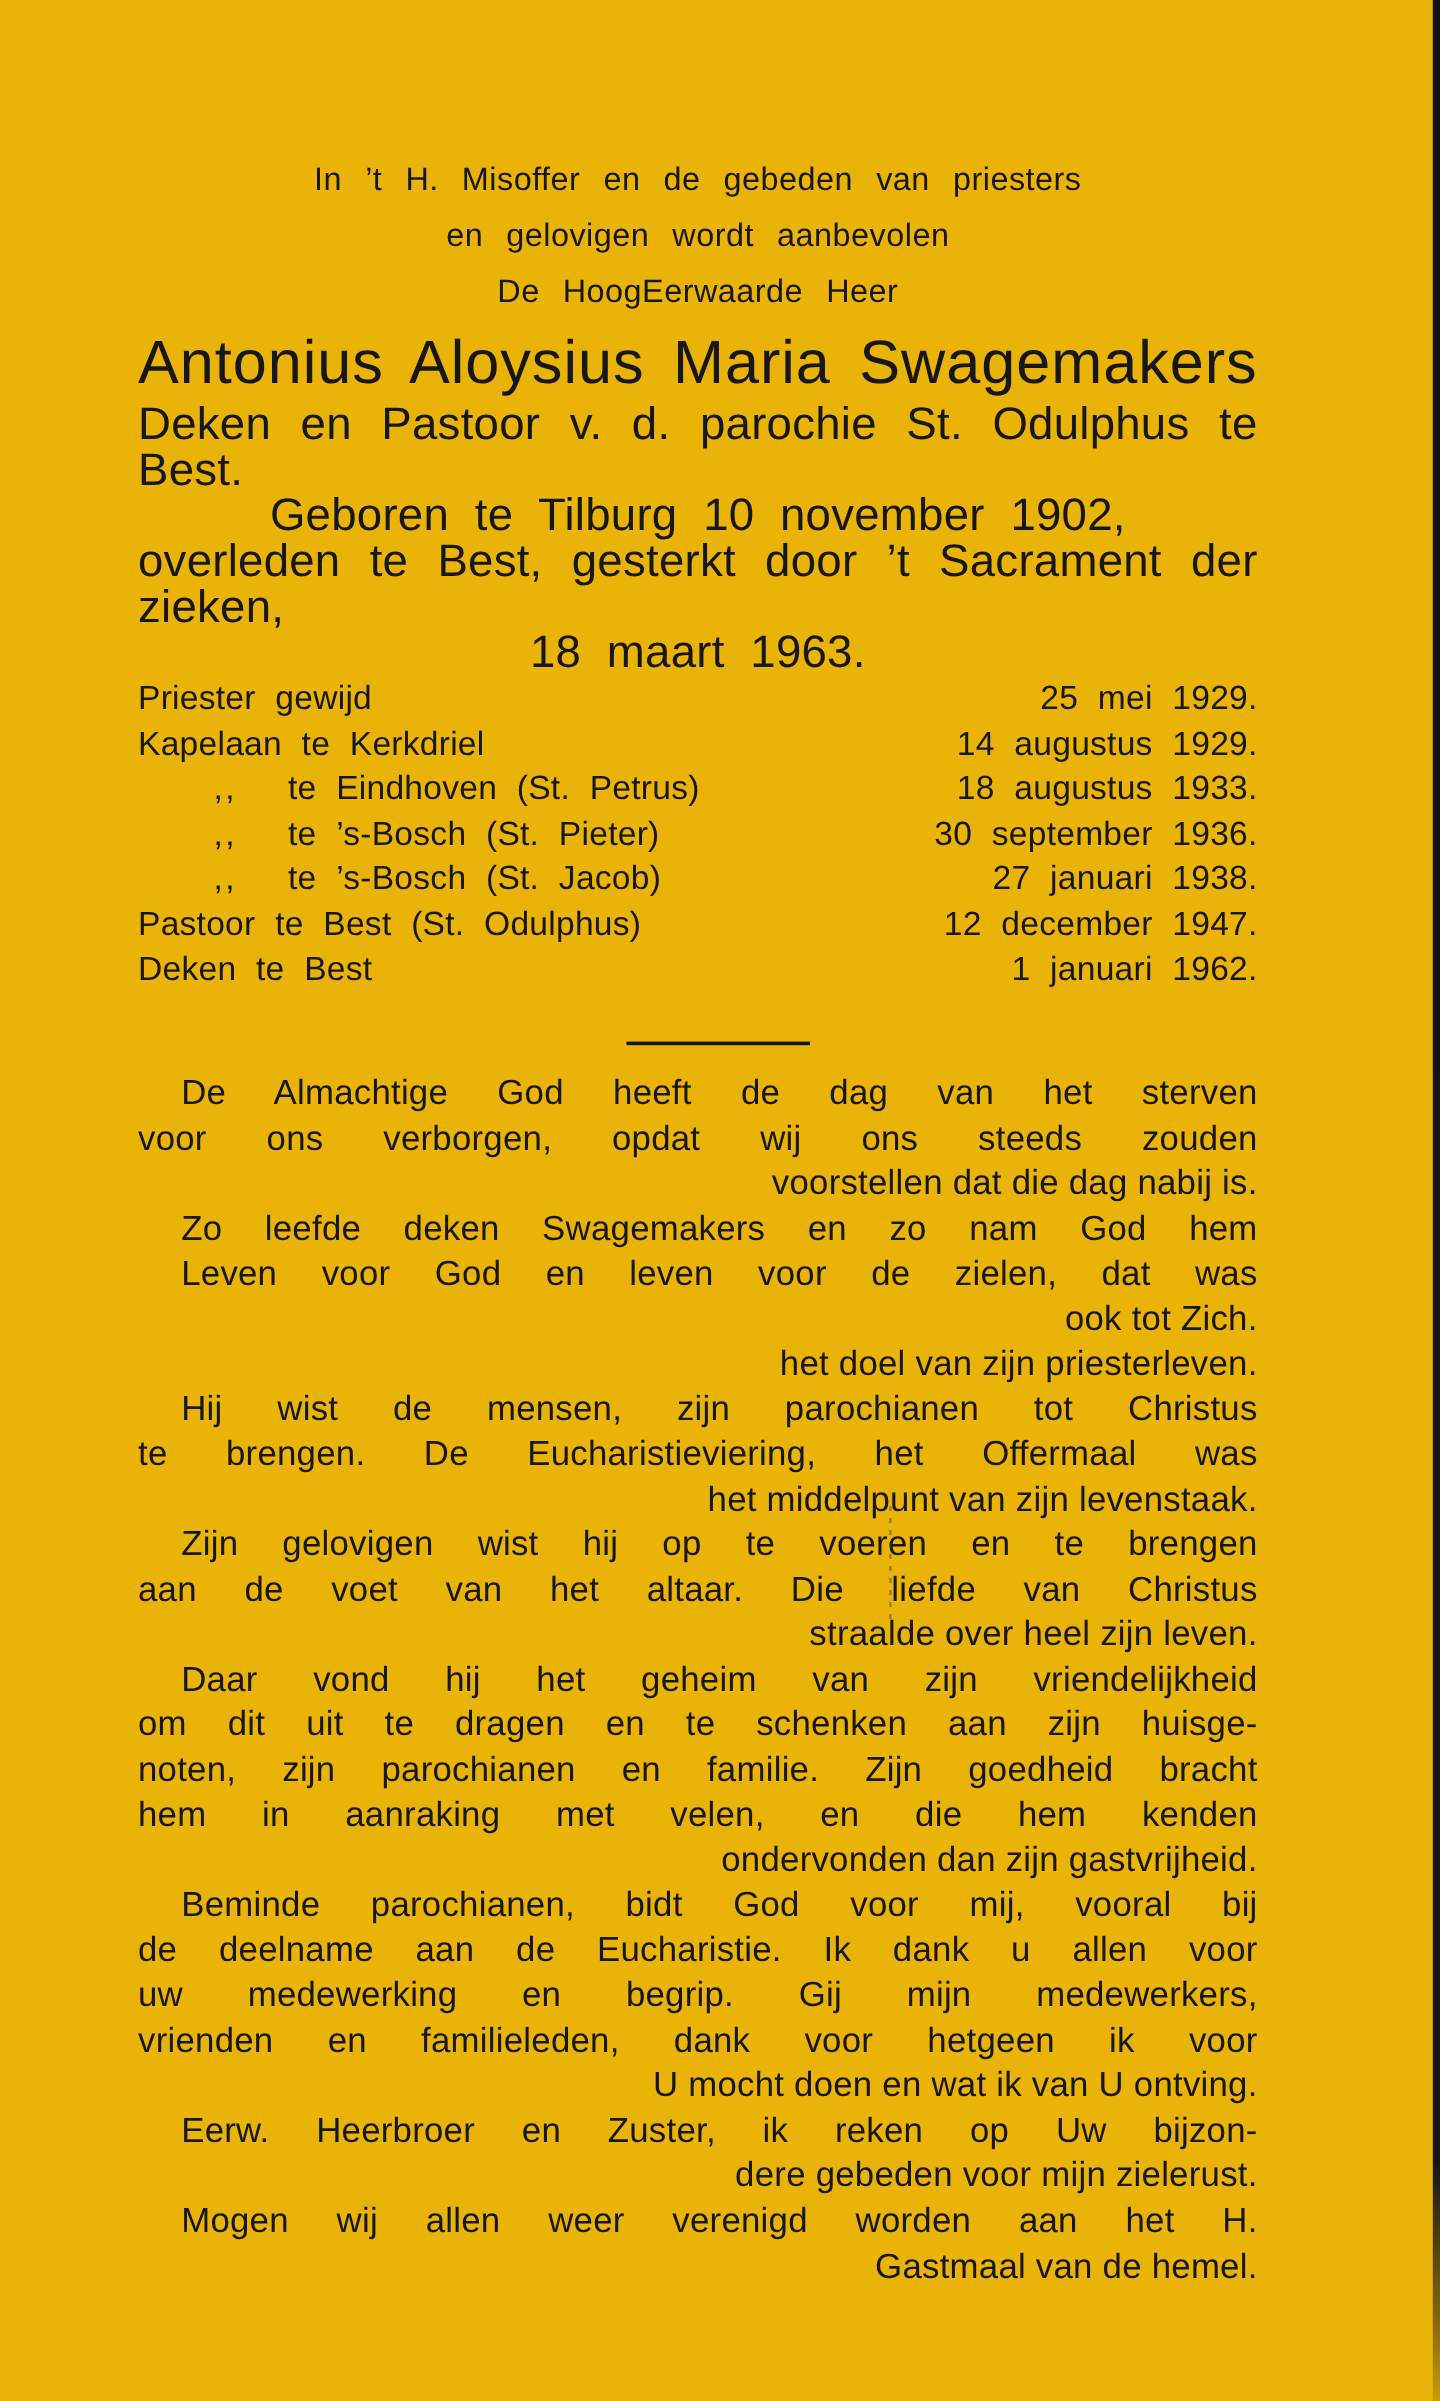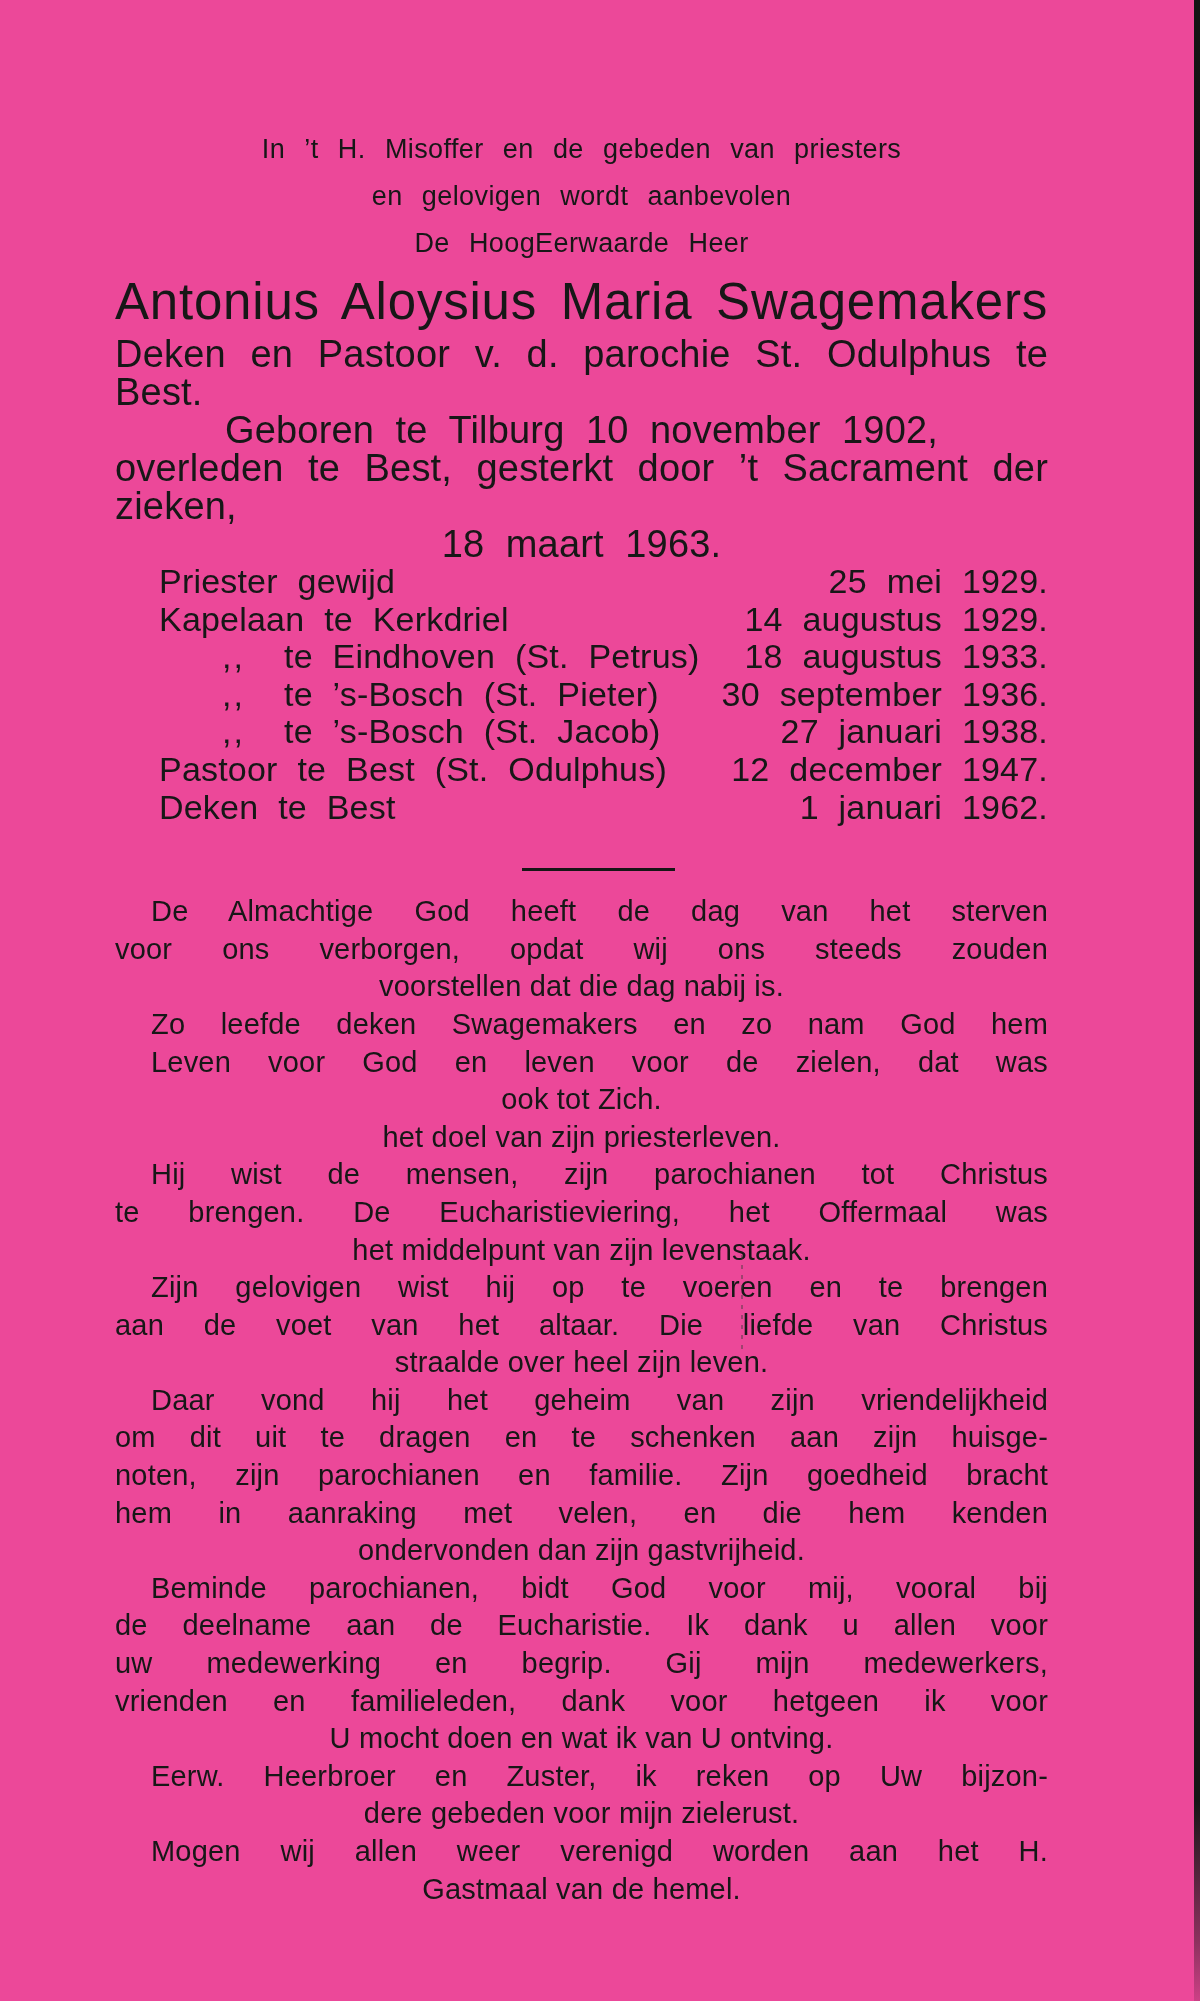--- a/index.html
+++ b/index.html
@@ -47,25 +47,24 @@
     margin-top: 6px;
     font-size: 38px;
     line-height: 38px;
     word-spacing: 0.28em;
     letter-spacing: 0.2px;
   }
   .jlast { text-align: justify; text-align-last: justify; }
   .centered { text-align: center; }
   
   .career-block {
-    font-size: 34px;
+    font-size: 28px;
     line-height: 37.6px;
     word-spacing: 0.3em;
     letter-spacing: 0.2px;
-    margin-left: 44px;
   }
   .crow {
     display: flex;
     justify-content: space-between;
     align-items: baseline;
   }
   .crow .dleft { flex: 1 1 auto; }
   .crow .dright { flex: 0 0 auto; text-align: right; }
   .ditto-mark {
     display: inline-block;
@@ -87,21 +86,21 @@
     font-size: 29px;
     line-height: 37.6px;
     letter-spacing: 0.2px;
   }
   .bline {
     text-align: justify;
     text-align-last: justify;
     min-height: 37.6px;
     white-space: nowrap0;
   }
-  .bline.lastline { text-align: center; text-align-last: auto; }
+  .bline.lastline { text-align: right; text-align-last: auto; }
   .bline.firstline { text-indent: 36px; }
   
   .edge-strip {
     position: absolute;
     top: 0;
     right: 0;
     width: 6px;
     height: 100%;
     background: linear-gradient(
       to bottom,
@@ -121,21 +120,21 @@
     background: repeating-linear-gradient(
       to bottom,
       #3c3c3c 0px, #3c3c3c 4px,
       transparent 4px, transparent 10px
     );
   }
 </style>
 </head>
 <body>
 
-<div class="page" style="background: #ec4899; color: rgb(23, 23, 23);">
+<div class="page" style="background: #eab308; color: rgb(23, 23, 23);">
   <div class="content">
 
     <div class="header-block">
       <div>In ’t H. Misoffer en de gebeden van priesters</div>
       <div>en gelovigen wordt aanbevolen</div>
       <div>De HoogEerwaarde Heer</div>
     </div>
 
     <div class="name-line">Antonius Aloysius Maria Swagemakers</div>
 

